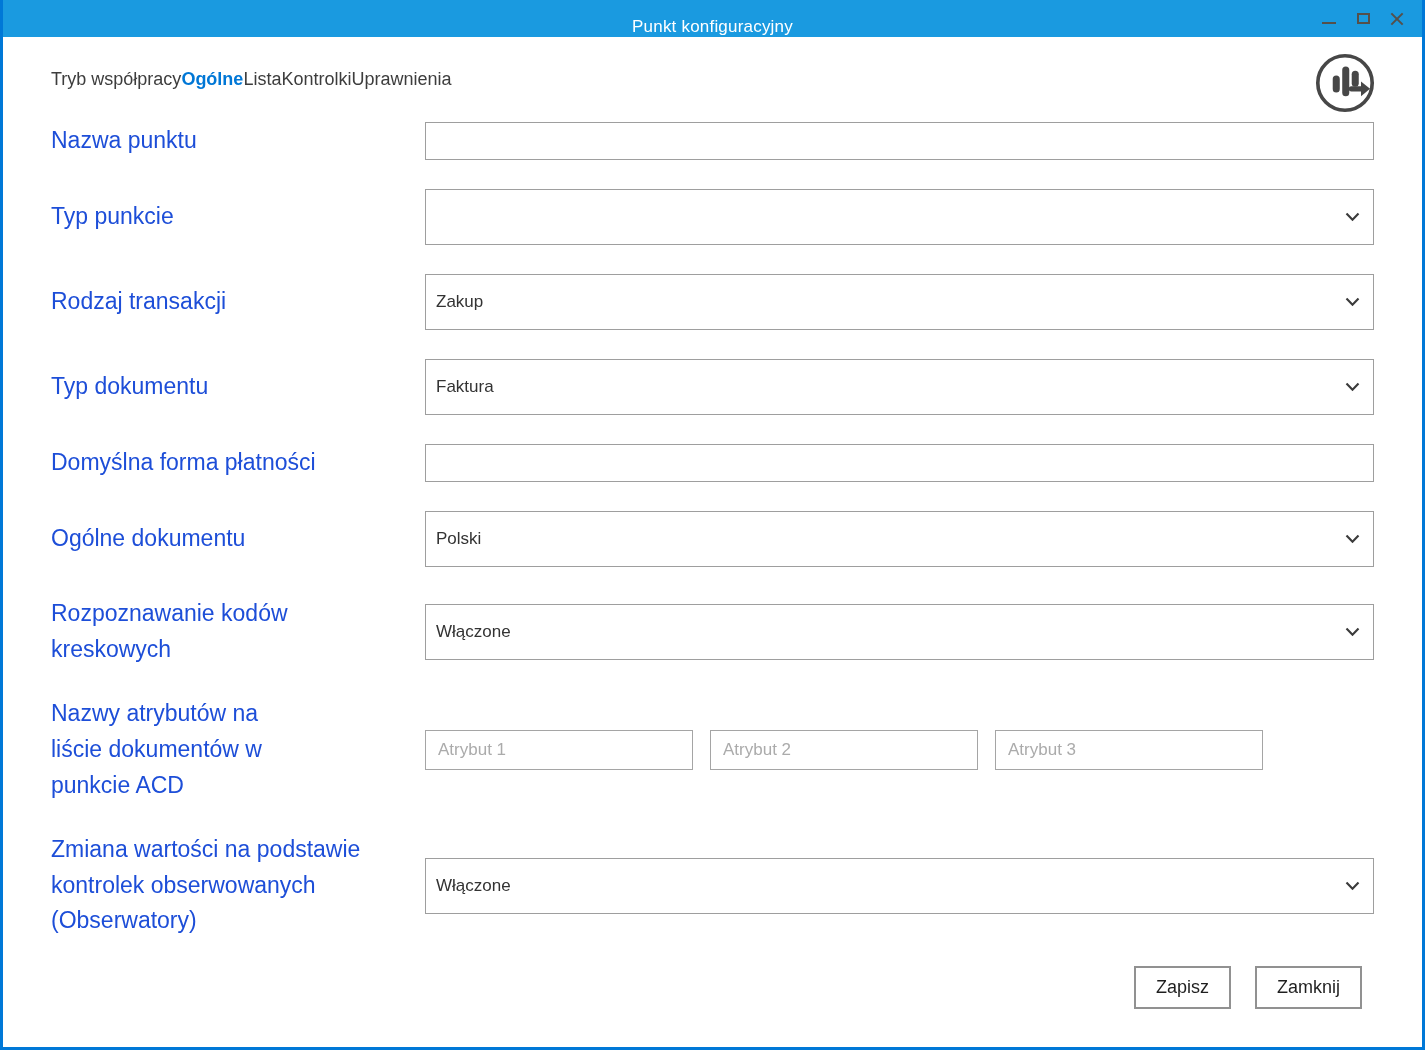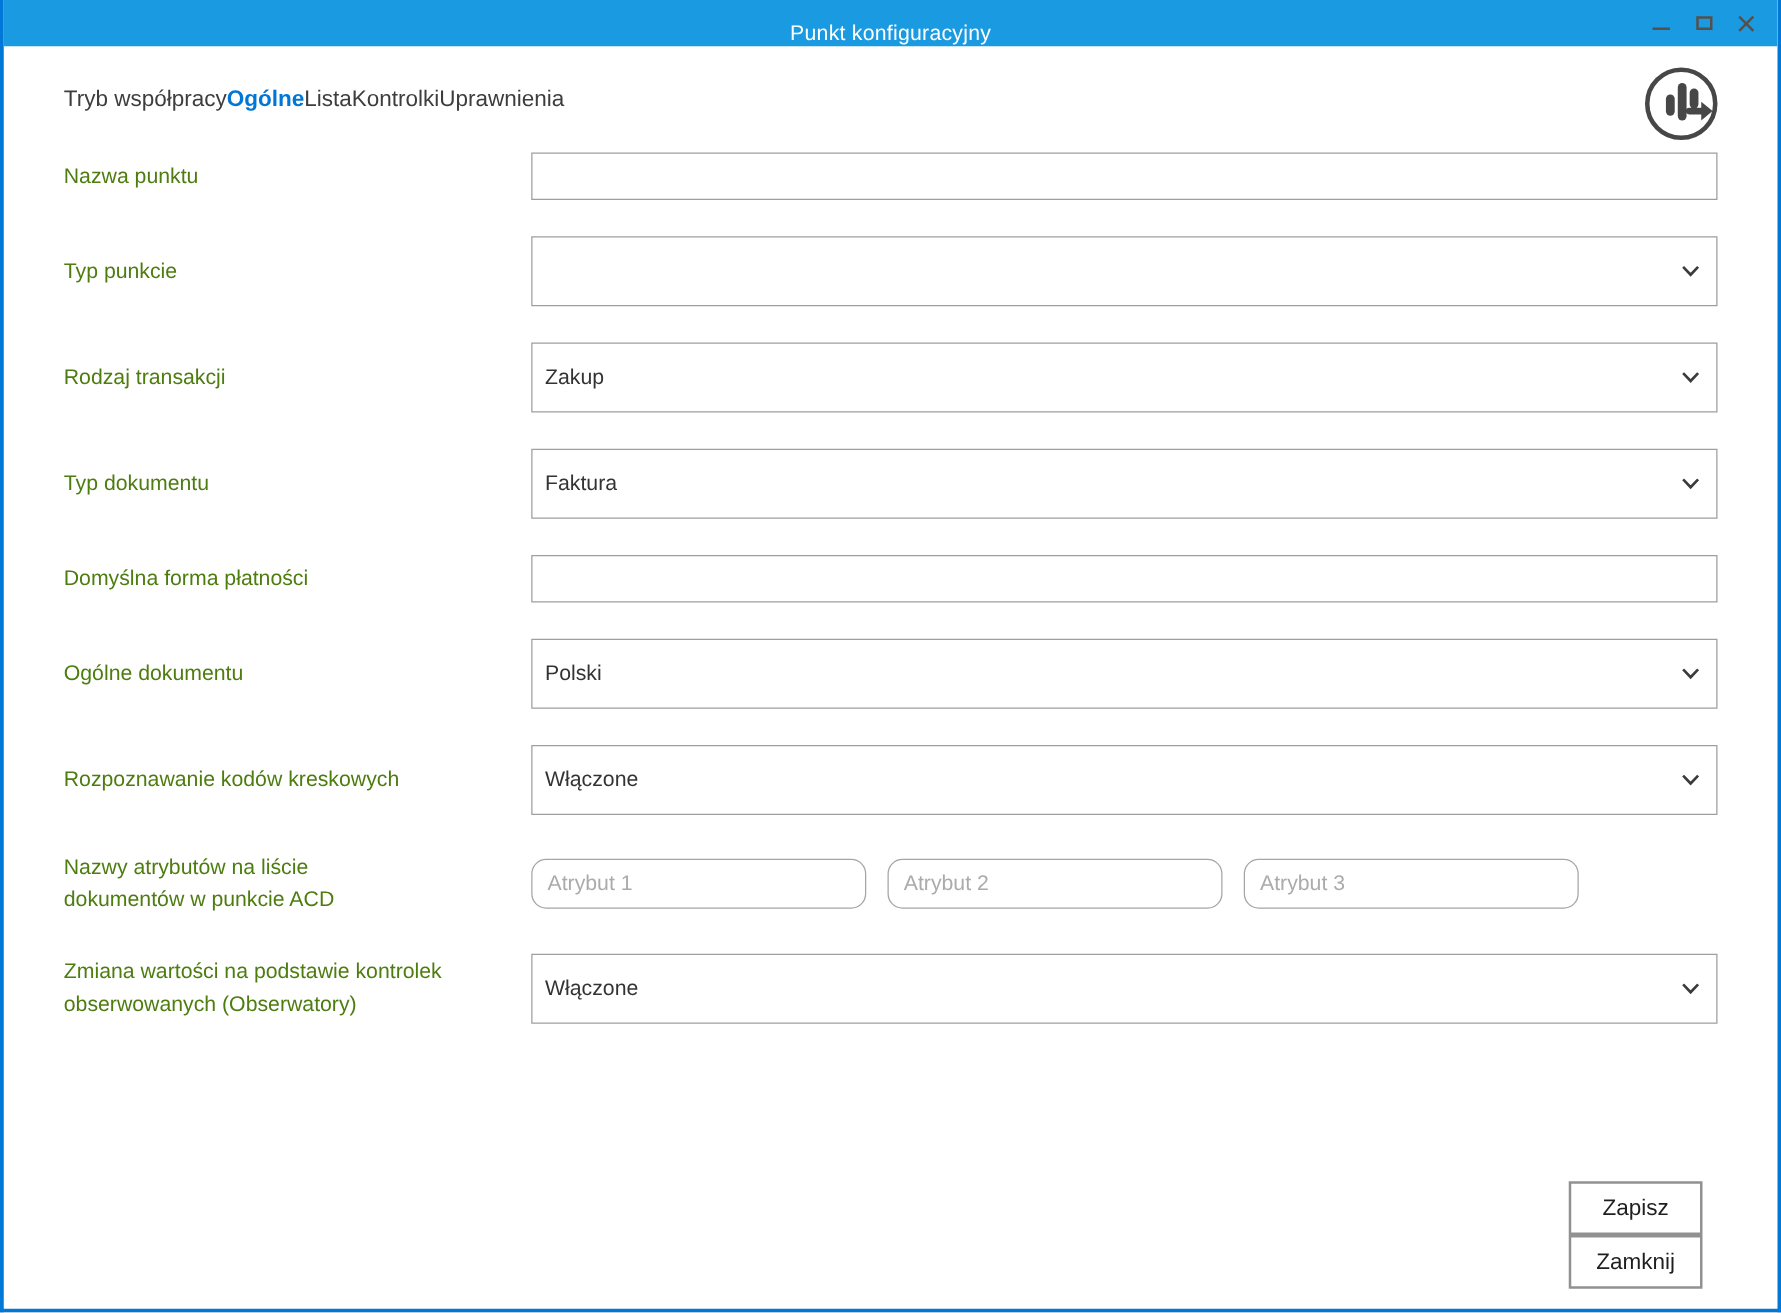--- a/index.html
+++ b/index.html
@@ -41,43 +41,43 @@
   .tabs{display:flex;font-size:18px;color:#3d3d3d;}
   .tab{cursor:pointer;white-space:nowrap;}
   .tab.active{color:var(--accent);font-weight:700;}
   .flow-btn{
     position:absolute;top:14px;right:45px;width:64px;height:64px;
     background:transparent;border:none;padding:0;cursor:pointer;
   }
   
   .form{margin-top:32px;}
   .row{display:grid;grid-template-columns:374px 1fr;align-items:center;margin-bottom:29px;}
-  .lbl{font-size:17px;color:#4d7c0f;padding-right:24px;line-height:1.55;}
+  .lbl{font-size:23px;color:#1d4ed8;padding-right:24px;line-height:1.55;}
   .lbl.narrow{max-width:250px;}
   .txt{
     width:100%;height:38px;border:1px solid #9e9e9e;background:#fff;
     font-size:17px;color:#333;padding:0 10px;outline:none;border-radius:0;
     font-family:inherit;
   }
   .txt::placeholder{color:#ababab;}
   .dd{
     position:relative;height:56px;border:1px solid #9e9e9e;background:#fff;
     display:flex;align-items:center;padding:0 40px 0 10px;cursor:pointer;
   }
   .dd-val{font-size:17px;color:#333;white-space:nowrap;overflow:hidden;}
   .chev{position:absolute;right:13px;top:50%;transform:translateY(-50%);}
   .attr-group{display:flex;gap:17px;}
   .attr-input{
     width:268px;height:40px;border:1px solid #a5a5a5;background:#fff;
-    font-size:17px;color:#333;padding:0 12px;outline:none;border-radius:12px;
+    font-size:17px;color:#333;padding:0 12px;outline:none;border-radius:0;
     font-family:inherit;
   }
   .attr-input::placeholder{color:#ababab;}
   
-  .footer{position:absolute;right:60px;bottom:16px;display:flex;gap:0;flex-direction:column;}
+  .footer{position:absolute;right:60px;bottom:38px;display:flex;gap:24px;}
   .btn{
     min-width:96px;height:43px;background:#fff;border:2px solid #919191;
     font-size:18px;color:#1f1f1f;padding:0 20px;cursor:pointer;font-family:inherit;
   }
 </style>
 </head>
 <body>
 
 <div class="window">
 

